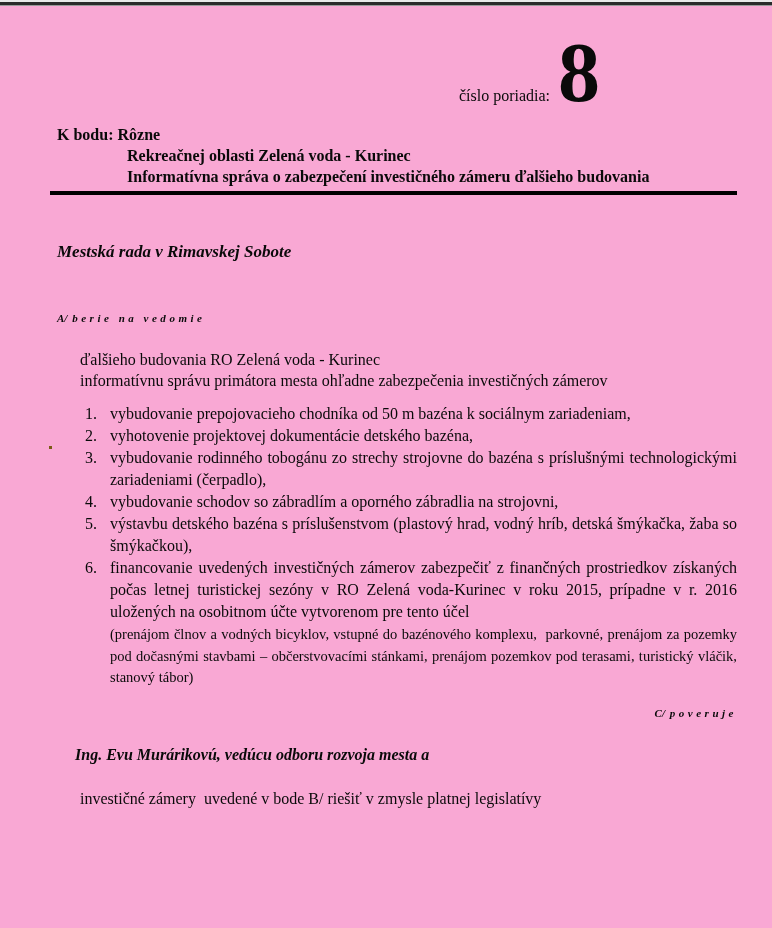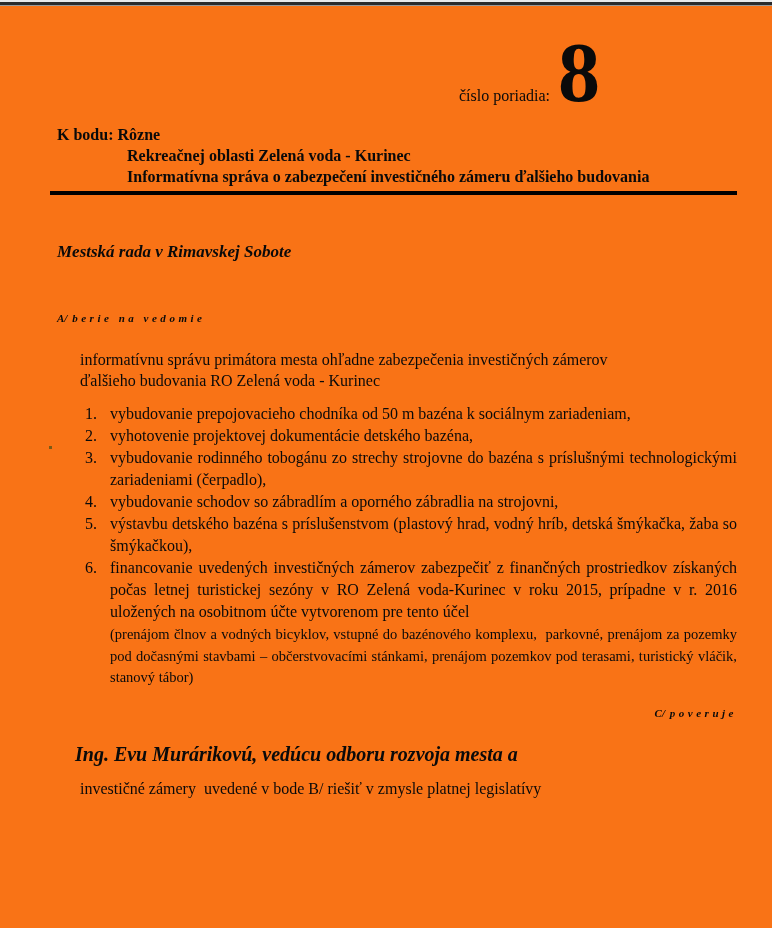--- a/index.html
+++ b/index.html
@@ -6,21 +6,21 @@
     margin: 0; padding: 0;
     background: #ffffff;
     width: 772px; height: 928px;
     overflow: hidden;
     font-family: "Liberation Serif", serif;
     color: #0a0a0a;
   }
   .page {
     position: relative;
     width: 772px; height: 928px;
-    background: #f97316;
+    background: #f9a8d4;
   }
   .scan-top-edge {
     position: absolute; top: 0; left: 0;
     width: 772px; height: 3px;
     background: #2b2b2b;
     border-top: 2px solid #e9e9e9;
     border-bottom: 1px solid #9a9a9a;
   }
   .scan-artifact-dot {
     position: absolute; left: 49px; top: 446px;
@@ -84,24 +84,24 @@
   .blist-note {
     font-size: 14.5px; line-height: 21.5px;
     text-align: justify;
     white-space: pre-wrap;
     margin-top: 1px;
   }
   
   .appointees {
     margin-top: 20px; margin-left: 18px;
     font-weight: bold; font-style: italic;
-    font-size: 20px; line-height: 21.5px;
+    font-size: 16px; line-height: 21.5px;
   }
   .closing {
-    margin-top: 13px; margin-left: 23px;
+    margin-top: 23px; margin-left: 23px;
     font-size: 16px; line-height: 21px;
     white-space: pre-wrap;
   }
 </style>
 </head>
 <body>
 
 <div class="page">
   <div class="scan-top-edge"></div>
   <div class="scan-artifact-dot"></div>
@@ -121,22 +121,22 @@
 
     <div class="rule"></div>
 
     <div class="doc-title">Mestská rada v Rimavskej Sobote</div>
 
     <div class="sec-heading h-a">
       <span>A/</span>
       <span class="spread">berie na vedomie</span>
     </div>
     <div class="para para-a">
+      <div>ďalšieho budovania RO Zelená voda - Kurinec</div>
       <div>informatívnu správu primátora mesta ohľadne zabezpečenia investičných zámerov</div>
-      <div>ďalšieho budovania RO Zelená voda - Kurinec</div>
     </div>
 
 
     <div class="blist">
       <div class="blist-item">
         <span class="blist-num">1.</span>
         <span class="blist-text">vybudovanie prepojovacieho chodníka od 50 m bazéna k sociálnym zariadeniam,</span>
       </div>
       <div class="blist-item">
         <span class="blist-num">2.</span>

